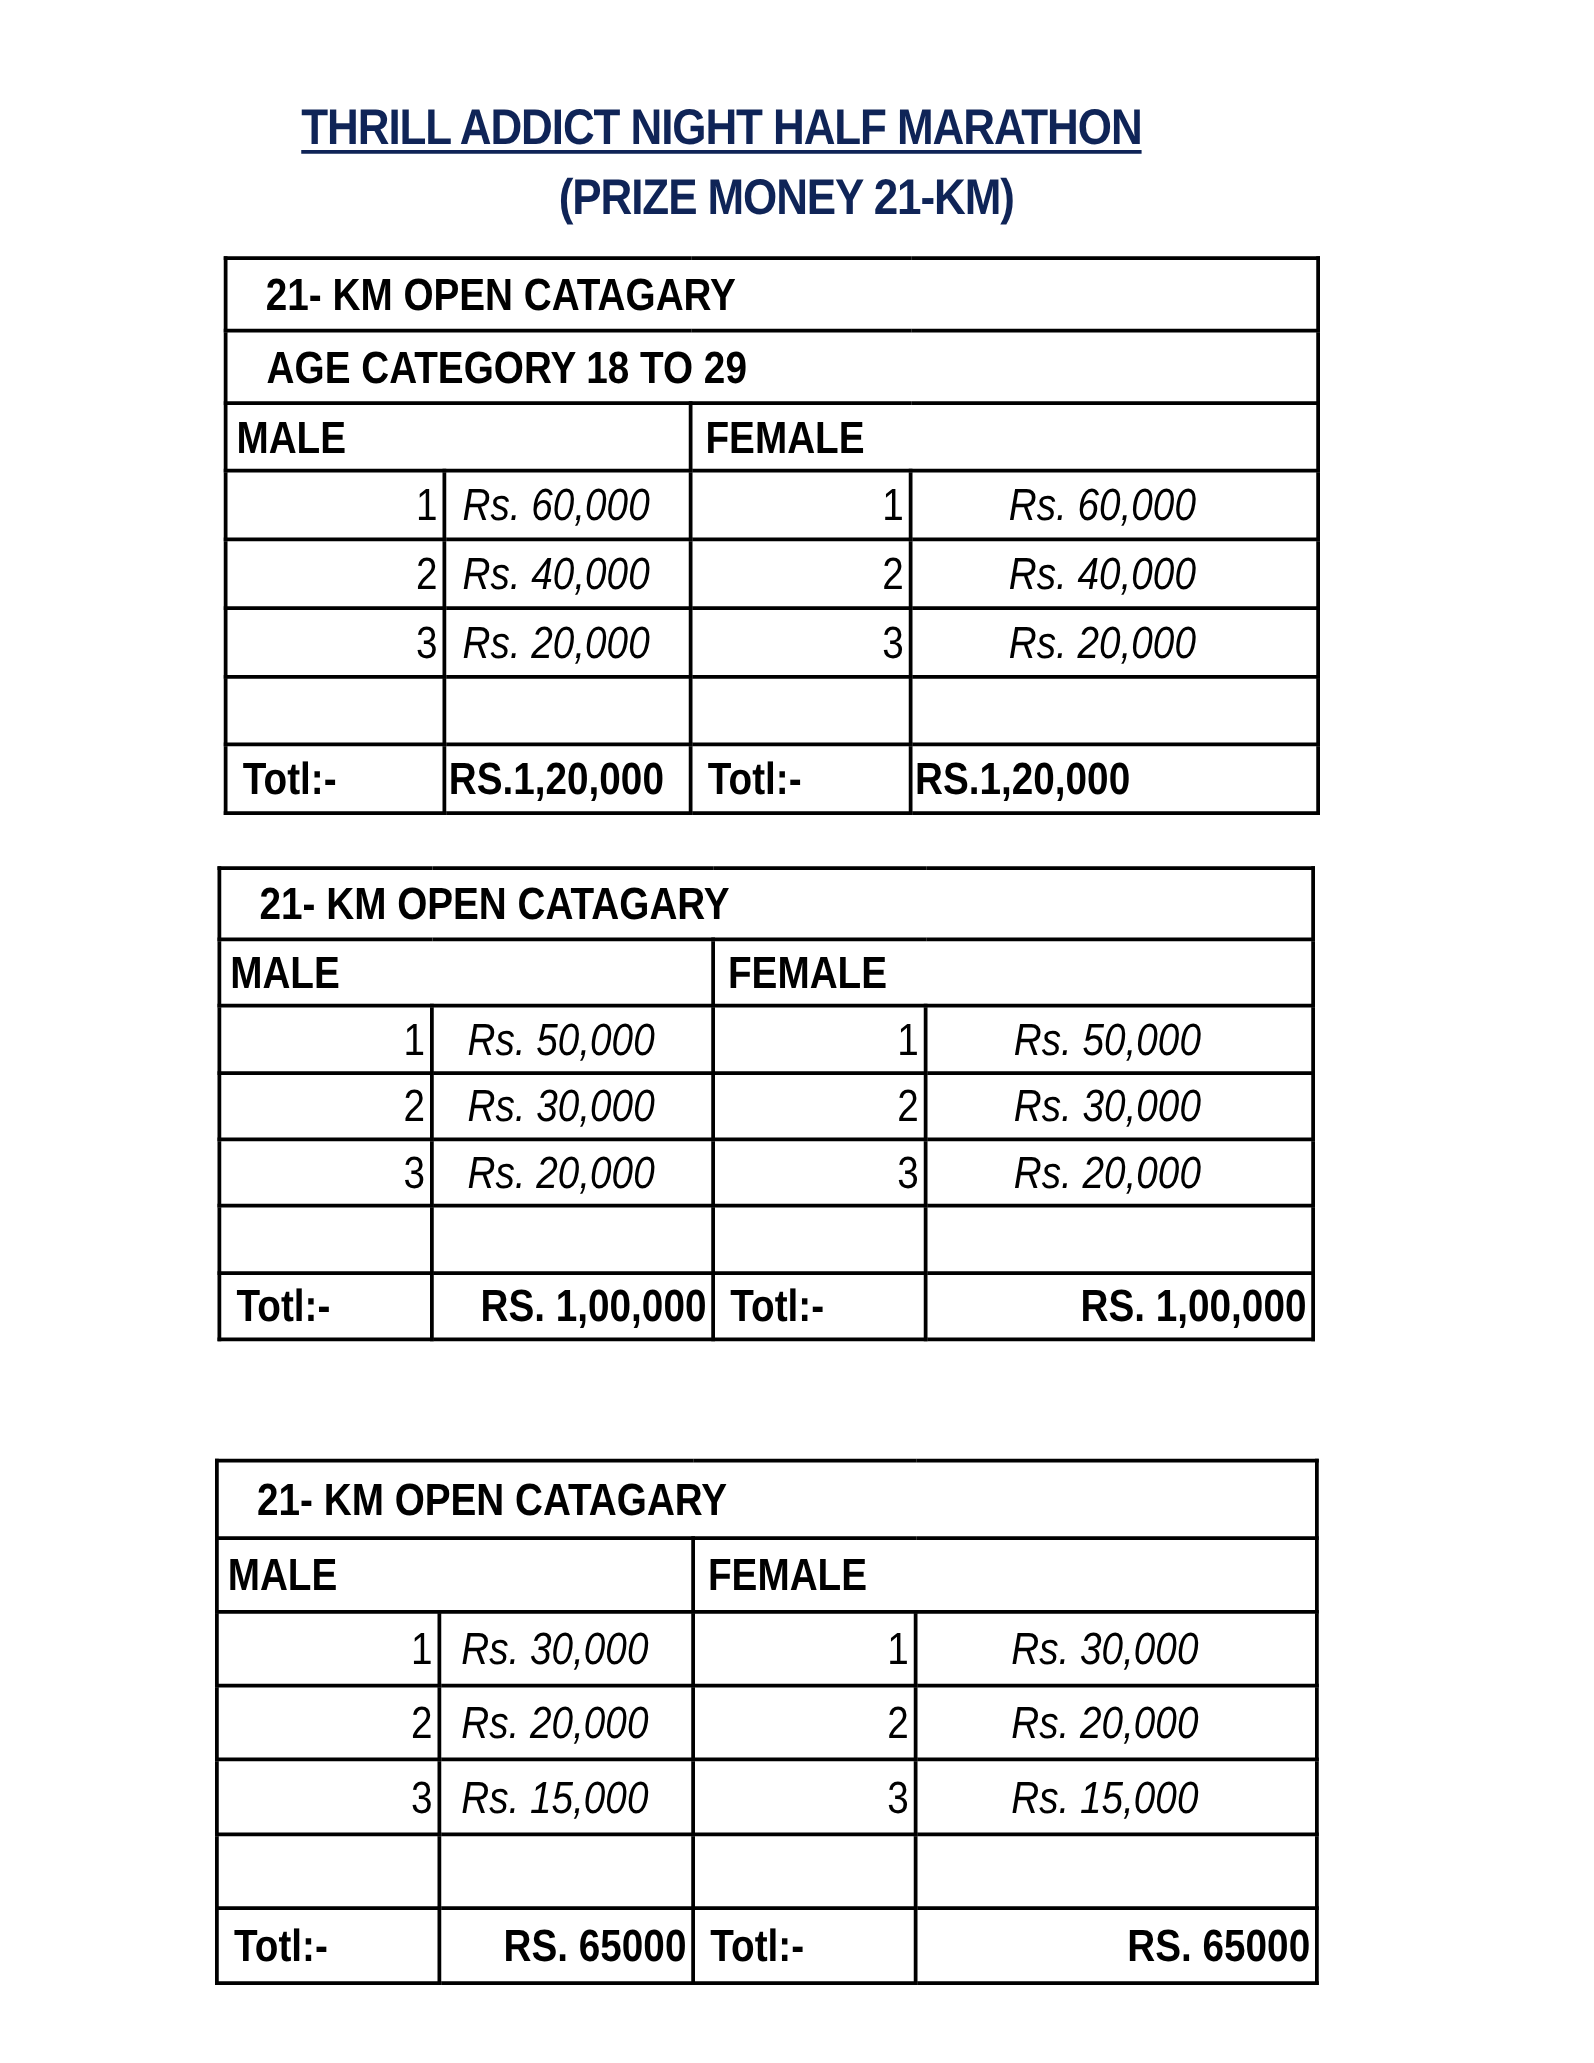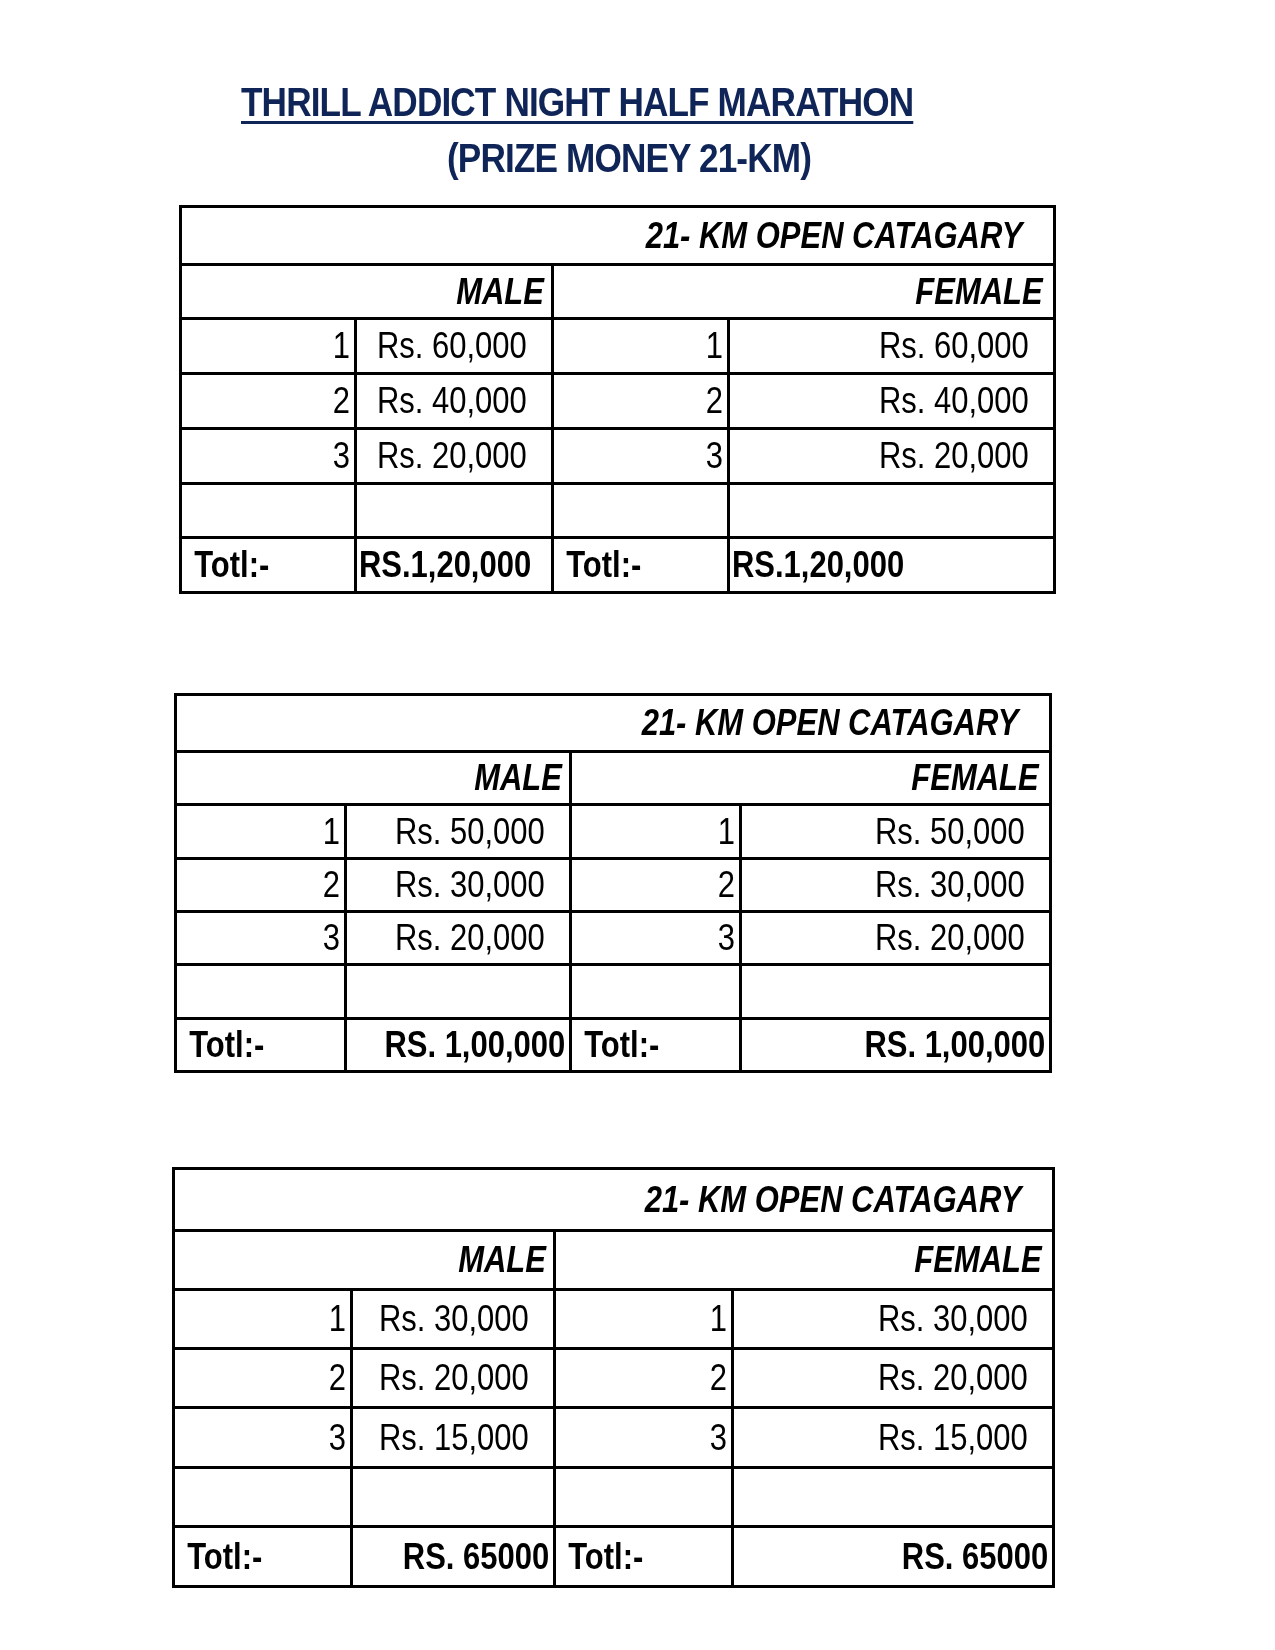--- a/index.html
+++ b/index.html
@@ -8,24 +8,24 @@
   .title { position:absolute; left:241px; top:80px; width:770px; text-align:left;
            font-size:40px; font-weight:bold; color:#0f2457; letter-spacing:-1px;
            text-decoration:underline; text-decoration-thickness:3px; text-underline-offset:5px;
            transform:scaleX(0.88); transform-origin:left center; white-space:nowrap; }
   .subtitle { position:absolute; left:447px; top:136px; font-size:40px; font-weight:bold;
               color:#0f2457; letter-spacing:-1px; transform:scaleX(0.88); transform-origin:left center;
               white-space:nowrap; }
   table.prize { position:absolute; border-collapse:collapse; table-layout:fixed; }
   table.prize td { border:3px solid #000; padding:0; overflow:hidden; white-space:nowrap;
                    font-size:36px; line-height:1; }
-  .hdr { text-align:right; font-weight:bold;font-style:italic; }
+  .hdr { text-align:left; font-weight:bold; }
   .hdr span { display:inline-block; transform:scaleX(0.86); }
   .rank { text-align:right; padding-right:4px !important; }
-  .amt { text-align:right; padding-left:6px !important; }
+  .amt { text-align:center; padding-left:6px !important;font-style:italic; }
   .amt span, .rank span, .tot span { display:inline-block; transform:scaleX(0.86); transform-origin:left center; }
   .rank span { transform-origin:right center; }
   .tot { font-weight:bold; }
   .tot.r { padding-right:4px !important;margin-left:16px; }
   .tot.r span { transform-origin:right center; }
   .tot.l { text-align:left; padding-left:2px !important; }
   .tot.c { text-align:right; padding-right:4px !important; }
   .tot.c span { transform-origin:right center; }
 </style>
 </head>
@@ -37,20 +37,23 @@
 <table class="prize" style="left:179px; top:205px; width:874px;">
   <colgroup>
       <col style="width:175px">
       <col style="width:197px">
       <col style="width:176px">
       <col style="width:326px">
     </colgroup>
   <tbody>
       <tr style="height:58px">
         <td colspan="4" class="hdr"><span>21- KM OPEN CATAGARY</span></td>
+      </tr>
+  <tr style="height:58px">
+        <td colspan="4" class="hdr"><span>AGE CATEGORY  18 TO 29</span></td>
       </tr>
   <tr style="height:54px">
     <td colspan="2" class="hdr"><span>MALE</span></td>
     <td colspan="2" class="hdr"><span>FEMALE</span></td>
   </tr>
   <tr style="height:55px">
     <td class="rank"><span>1</span></td>
     <td class="amt"><span>Rs. 60,000</span></td>
     <td class="rank"><span>1</span></td>
     <td class="amt"><span>Rs. 60,000</span></td>

